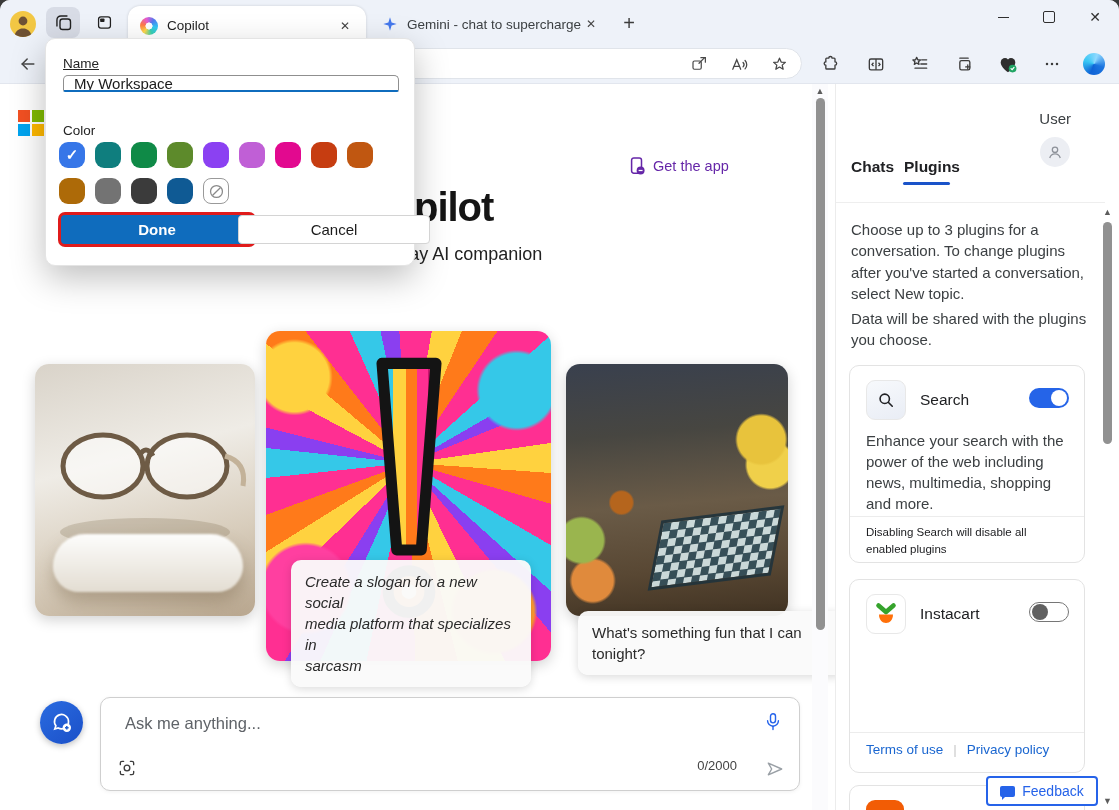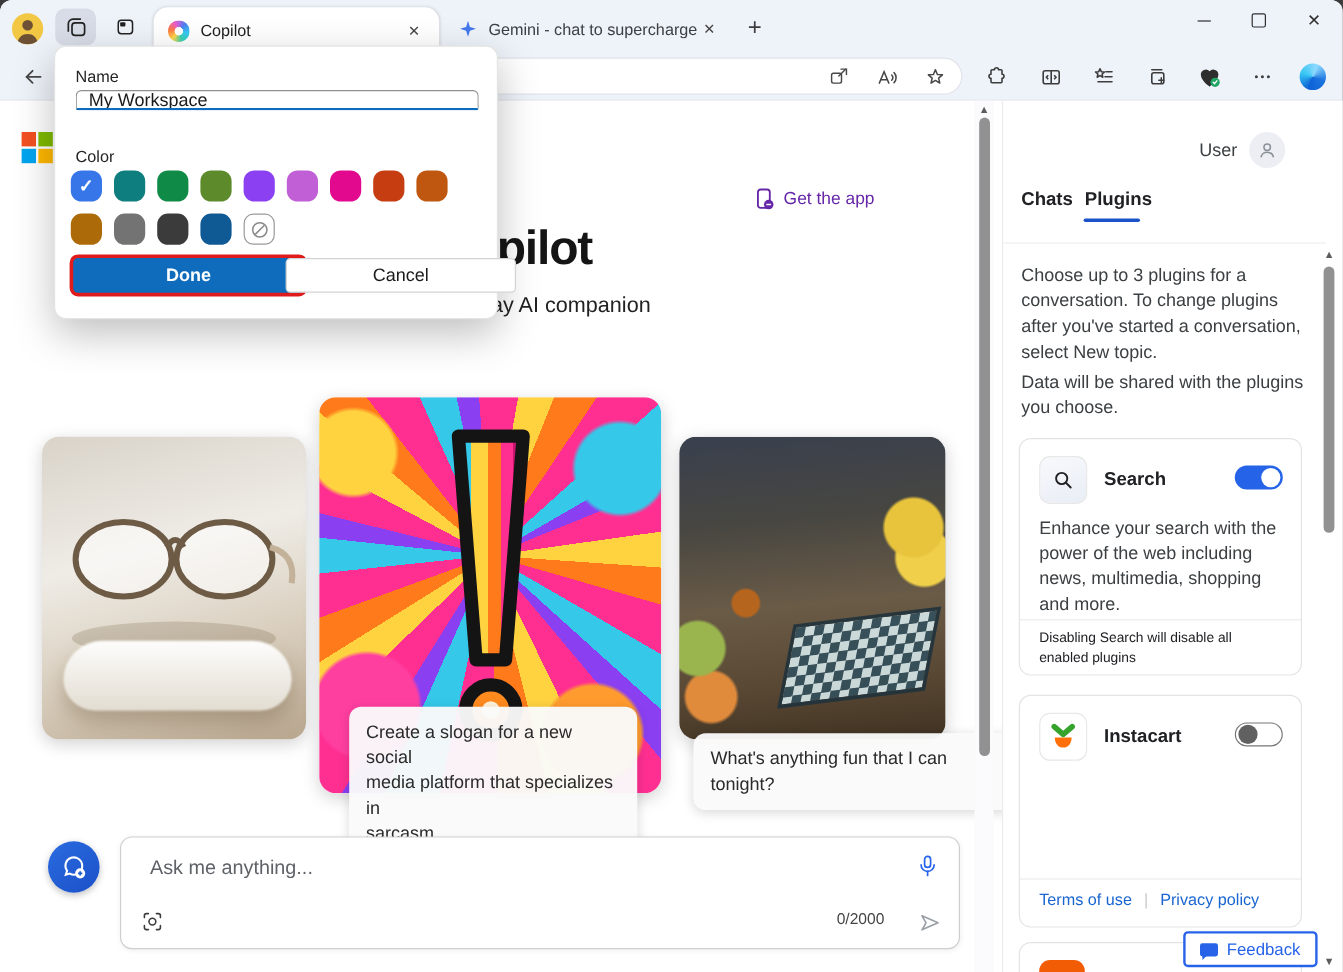--- a/index.html
+++ b/index.html
@@ -55,31 +55,31 @@
   .newtopic{position:absolute;left:40px;top:617px;width:43px;height:43px;border-radius:50%;background:linear-gradient(140deg,#2a6be0,#1b50c8);display:grid;place-items:center;box-shadow:0 2px 6px rgba(0,0,0,.25);}
   .askbox{position:absolute;left:100px;top:613px;width:700px;height:94px;background:#fff;border:1px solid #cfcfcf;border-radius:10px;box-sizing:border-box;box-shadow:0 1px 4px rgba(0,0,0,.06);}
   .askbox input{position:absolute;left:22px;top:15px;width:560px;border:none;outline:none;font-size:16.5px;color:#333;font-family:"Liberation Sans",sans-serif;background:transparent;}
   .askbox input::placeholder{color:#5f6368;}
   .counter{position:absolute;right:62px;bottom:17px;font-size:13px;color:#444;}
   .scrollbar{position:absolute;background:#fbfbfd;}
   .sb-thumb{position:absolute;border-radius:5px;background:#919191;}
   .sb-arrow{position:absolute;font-size:9px;color:#5c5c5c;left:50%;transform:translateX(-50%);}
   
   .panel{position:absolute;left:835px;top:0;width:284px;height:726px;background:#fff;border-left:1px solid #ececec;box-sizing:border-box;}
-  .user-row{position:absolute;right:48px;top:26px;display:flex;align-items:center;gap:10px;}
+  .user-row{position:absolute;right:48px;top:26px;display:flex;align-items:center;gap:10px;flex-direction:column;}
   .user-label{font-size:15px;color:#3c4043;}
   .user-avatar{width:30px;height:30px;border-radius:50%;background:#eceef3;display:grid;place-items:center;}
   .ptab{position:absolute;top:74px;font-size:15.5px;font-weight:bold;color:#202124;}
   .ptab-underline{position:absolute;top:98px;height:3px;border-radius:2px;background:#1a53c9;}
   .panel-divider{position:absolute;left:0;right:14px;top:118px;border-top:1px solid #eeeeee;}
   .intro{position:absolute;left:15px;width:240px;font-size:15px;line-height:1.42;color:#3c4043;}
   .plugin-card{position:absolute;left:13px;width:236px;background:#fff;border:1px solid #e3e3e3;border-radius:10px;box-sizing:border-box;}
   .pc-iconbox{position:absolute;left:16px;top:14px;width:38px;height:38px;border-radius:9px;border:1px solid #e8e8e8;display:grid;place-items:center;background:linear-gradient(160deg,#f7f9fc,#e9edf5);}
   .pc-iconbox.white{background:#fff;}
-  .pc-name{position:absolute;left:70px;top:25px;font-size:15.5px;font-weight:bold;color:#202124;}
+  .pc-name{position:absolute;left:70px;top:25px;font-size:15.5px;font-weight:normal;color:#202124;}
   .toggle{position:absolute;right:15px;top:22px;width:40px;height:20px;border-radius:10px;}
   .toggle .knob{position:absolute;top:2px;width:16px;height:16px;border-radius:50%;}
   .toggle.on{background:#2564e8;}
   .toggle.on .knob{right:2px;background:#fff;}
   .toggle.off{background:#fff;border:1px solid #767676;box-sizing:border-box;}
   .toggle.off .knob{left:2px;top:1px;background:#616161;}
   .pc-desc{position:absolute;left:16px;top:64px;width:204px;font-size:15px;line-height:1.4;color:#3c4043;}
   .pc-divider{position:absolute;left:0;right:0;border-top:1px solid #ececec;}
   .pc-foot{position:absolute;left:16px;font-size:11.5px;line-height:1.45;color:#202124;}
   .pc-links{position:absolute;left:16px;display:flex;gap:10px;font-size:13.5px;color:#1a66d0;align-items:center;}
@@ -273,28 +273,28 @@
                 <stop offset=".85" stop-color="#ff2f92"></stop>
               <stop offset=".85" stop-color="#c9156e"></stop>
                 <stop offset="1" stop-color="#c9156e"></stop>
             </linearGradient>
           </defs>
           <path d="M28 6h44L60 158H40z" fill="url(#exg)" stroke="#141414" stroke-width="9" stroke-linejoin="round"></path>
           <circle cx="50" cy="192" r="17" fill="#ff8a1e" stroke="#141414" stroke-width="9"></circle>
           <circle cx="50" cy="192" r="6" fill="#fff2d8"></circle>
         </svg>
       </div>
-      <div class="card-prompt" style="left:291px;top:505px;width:212px;">Create a slogan for a new social
+      <div class="card-prompt" style="left:291px;top:476px;width:212px;font-style:italic;">Create a slogan for a new social
 media platform that specializes in
 sarcasm</div>
 
       <div class="card table-bg" style="left:566px;top:280px;width:222px;height:252px;">
         <div class="checkers"></div>
       </div>
-      <div class="card-prompt" style="left:578px;top:527px;width:240px;">What's anything fun that I can
+      <div class="card-prompt" style="left:578px;top:527px;width:240px;">What's something fun that I can
 tonight?</div>
 
       <div class="newtopic">
         <svg width="24" height="24" viewBox="0 0 24 24" fill="none" stroke="#fff" stroke-width="1.7">
           <path d="M18.5 10.5a7 7 0 1 0-12.6 4.2L4.8 18l3.4-1a7 7 0 0 0 10.3-6.5z"></path>
           <circle cx="16.8" cy="16.8" r="4.2" fill="#fff" stroke="none"></circle>
           <path d="M16.8 15v3.6M15 16.8h3.6" stroke="#1f5fd1" stroke-width="1.5"></path>
         </svg>
       </div>
       <div class="askbox">
@@ -394,21 +394,21 @@
 
       <div class="scrollbar" style="left:264px;top:120px;width:15px;height:606px;background:#fff;">
         <span class="sb-arrow" style="top:3px;">▲</span>
         <div class="sb-thumb" style="left:3px;top:18px;width:9px;height:222px;"></div>
         <span class="sb-arrow" style="bottom:4px;">▼</span>
       </div>
     </div>
   </div>
 
   <div class="popup">
-    <div class="pp-label" style="top:17px;">Name</div>
+    <div class="pp-label" style="top:17px;text-decoration:underline;">Name</div>
     <input class="pp-input" type="text" readonly="" value="My Workspace" style="">
     <div class="pp-label" style="top:84px;">Color</div>
 
     <div class="swatch-row" style="top:103px;">
         <div class="swatch selected" style="background: rgb(54, 118, 232);">
           <span class="chk">✓</span>
         </div>
         <div class="swatch" style="background: rgb(15, 126, 126);"></div>
         <div class="swatch" style="background: rgb(15, 138, 71);"></div>
         <div class="swatch" style="background: rgb(93, 138, 43);"></div>

